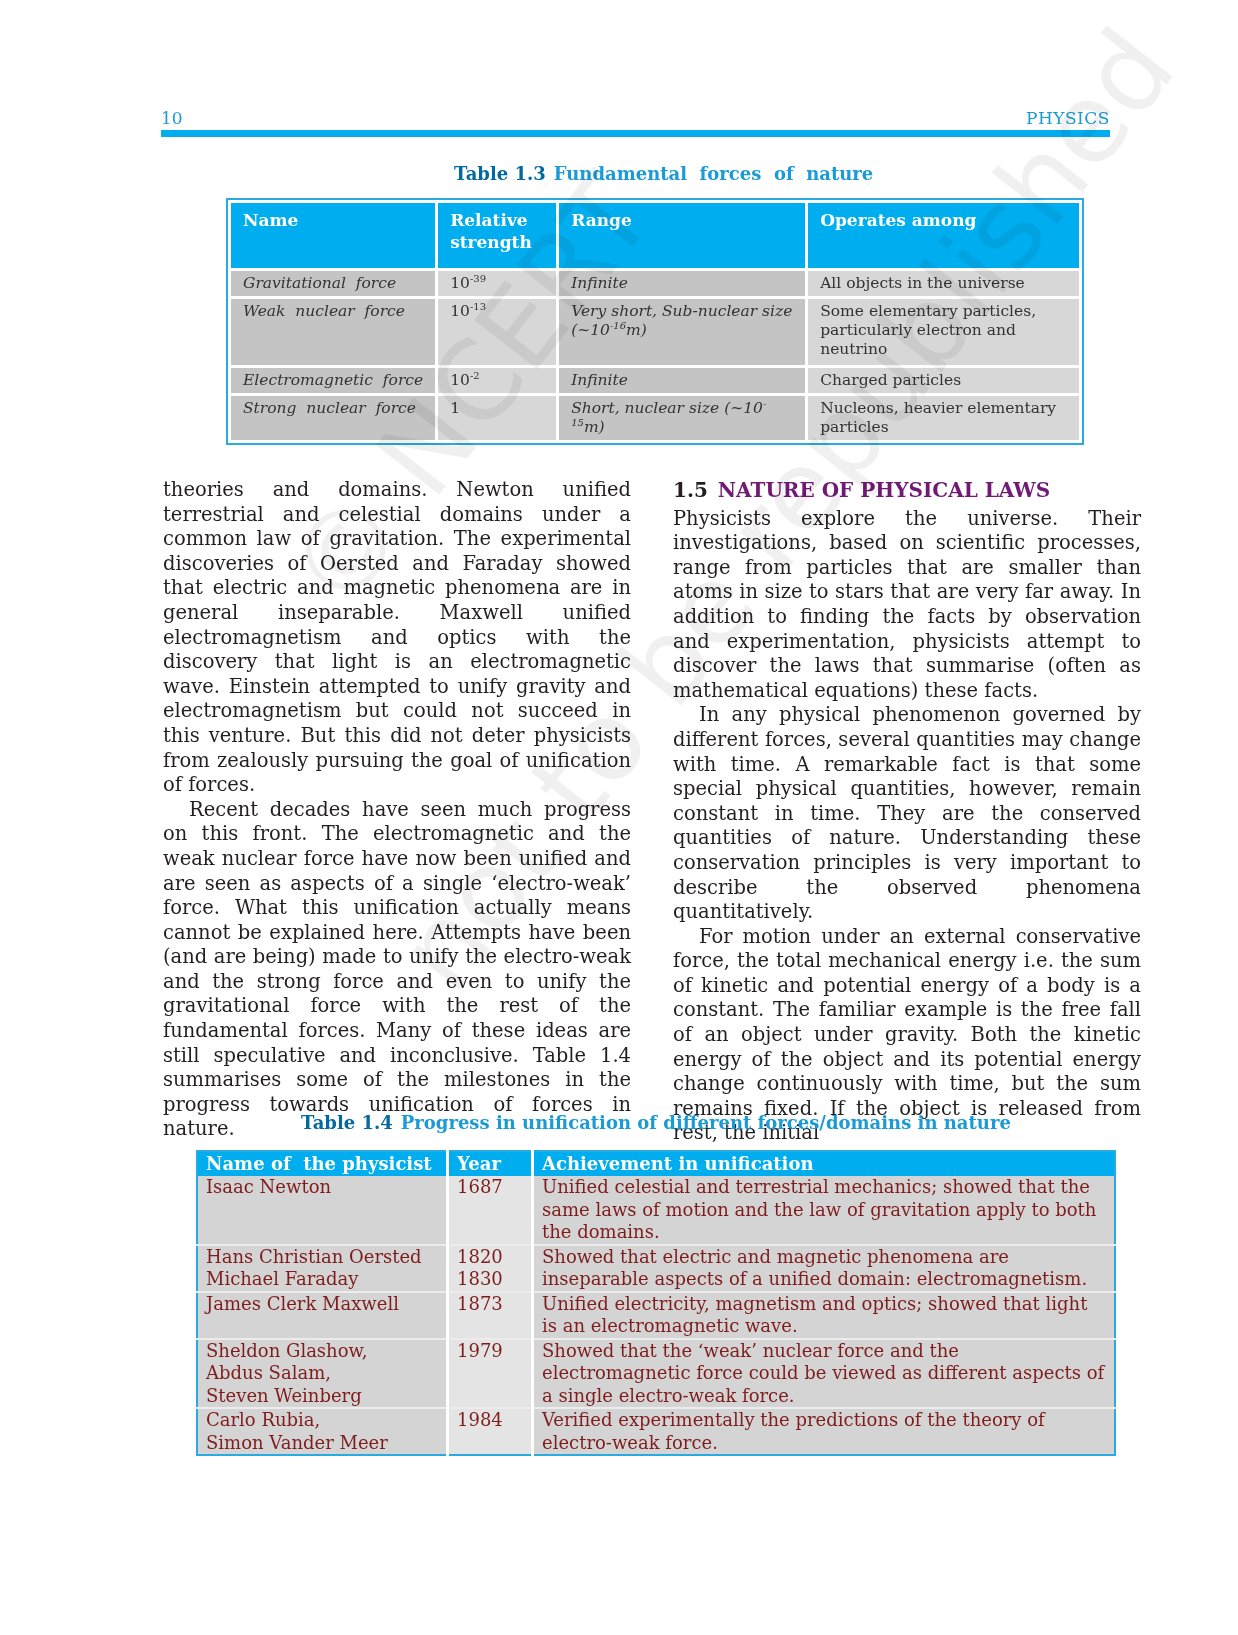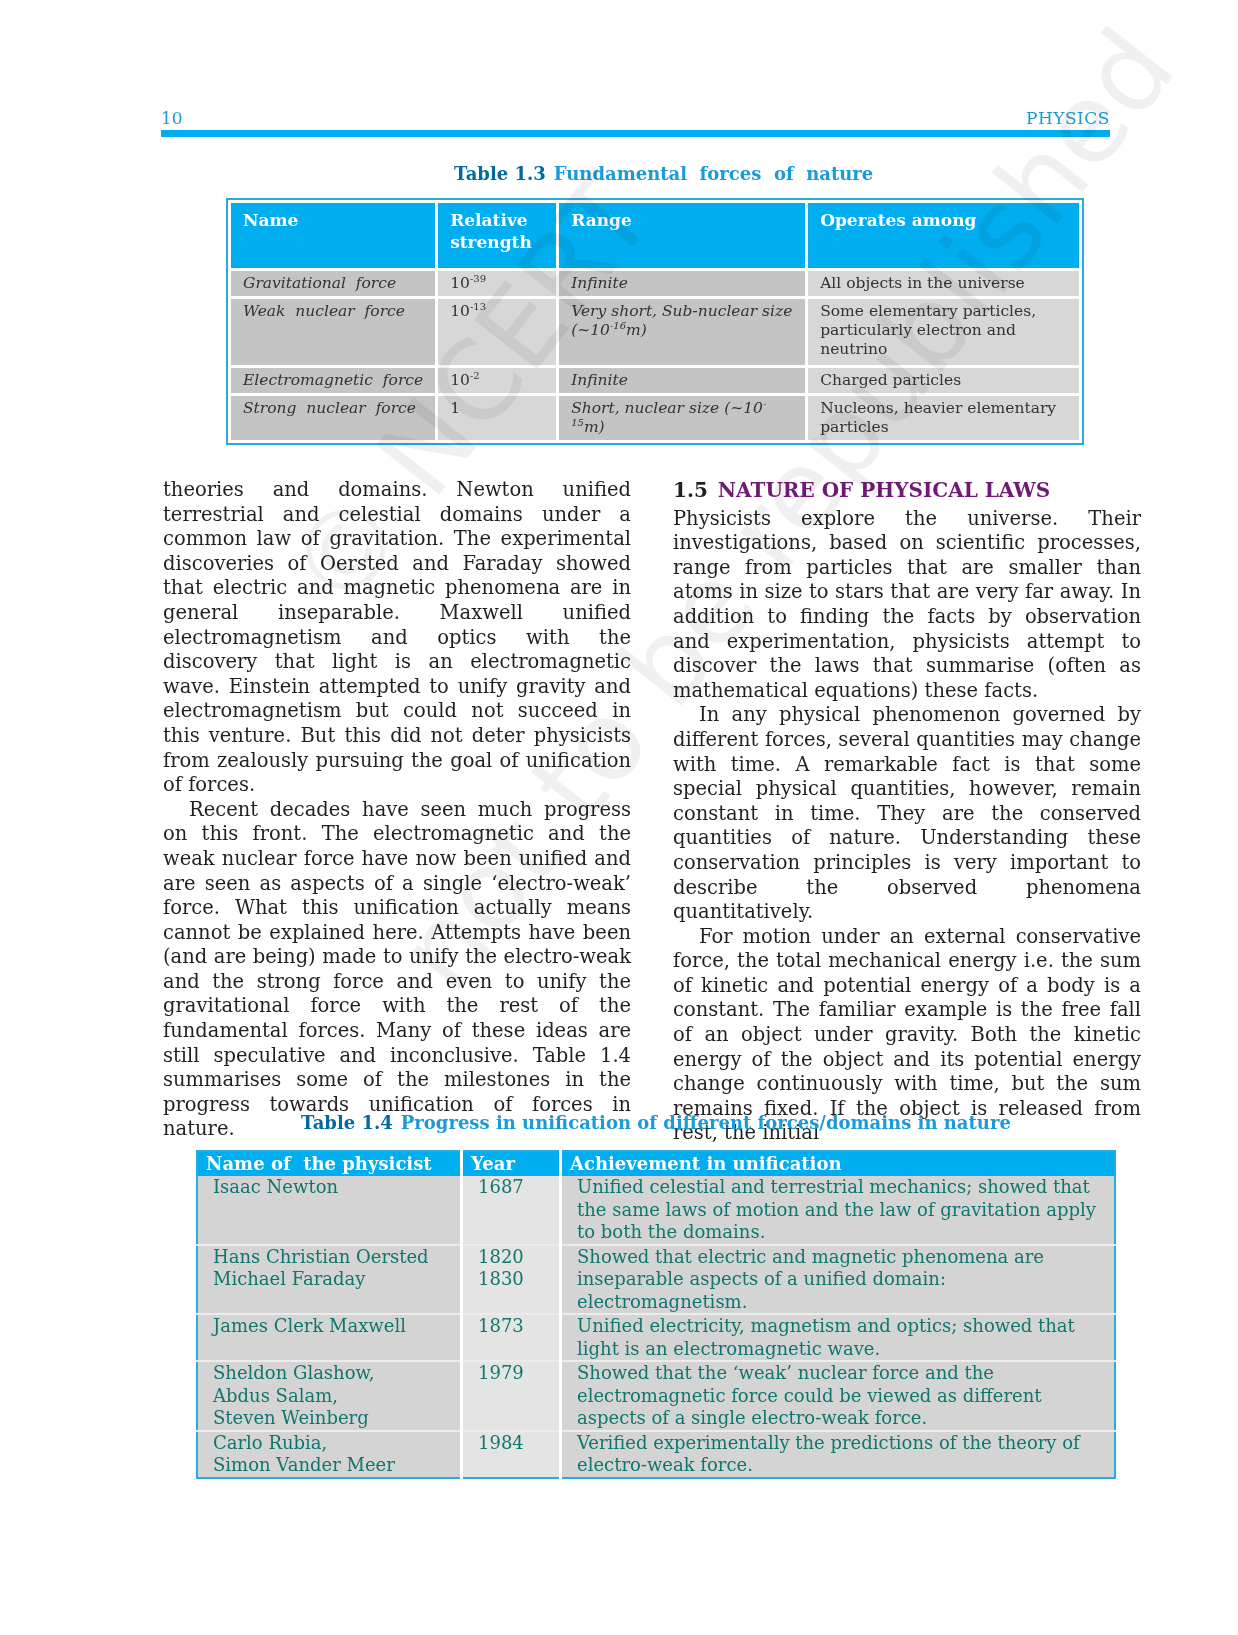--- a/index.html
+++ b/index.html
@@ -32,21 +32,21 @@
   .sec-head { font-weight: bold; font-size: 20px; margin: 0 0 4px 0; text-align: left; }
   .sec-head .num { color: #231f20; }
   .sec-head .ttl { color: #701a75; margin-left: 10px; }
 
   
   .t14 { position: absolute; left: 196px; top: 1150px; width: 920px; border-collapse: collapse; border: 2px solid #29abe2;
          font-size: 18px; }
   .t14 th { background: #00aeef; color: #fff; text-align: left; font-weight: bold; padding: 1px 8px; line-height: 22px;
             border-right: 3px solid #fff; }
   .t14 th:last-child { border-right: none; }
-  .t14 td { vertical-align: top; padding: 0 15px; line-height: 22.5px; color: #0f766e; border-top: 2px solid #ececec; }
+  .t14 td { vertical-align: top; padding: 0 8px; line-height: 22.5px; color: #7f1d1d; border-top: 2px solid #ececec; }
   .t14 td.n { background: #d4d4d4; width: 232px; border-right: 3px solid #fff; }
   .t14 td.y { background: #e4e4e4; width: 66px; border-right: 3px solid #fff; }
   .t14 td.a { background: #d4d4d4; }
   .t14 tr.first td { border-top: none; }
 
   .watermark { position: absolute; left: 270px; top: 560px; font-family: "DejaVu Sans", sans-serif; font-size: 110px;
                color: rgba(0,0,0,0.06); transform: rotate(-52deg); transform-origin: left top; white-space: nowrap;
                pointer-events: none; line-height: 1; }
   .watermark2 { position: absolute; left: 380px; top: 940px; font-family: "DejaVu Sans", sans-serif; font-size: 110px;
                 color: rgba(0,0,0,0.06); transform: rotate(-52deg); transform-origin: left top; white-space: nowrap;

